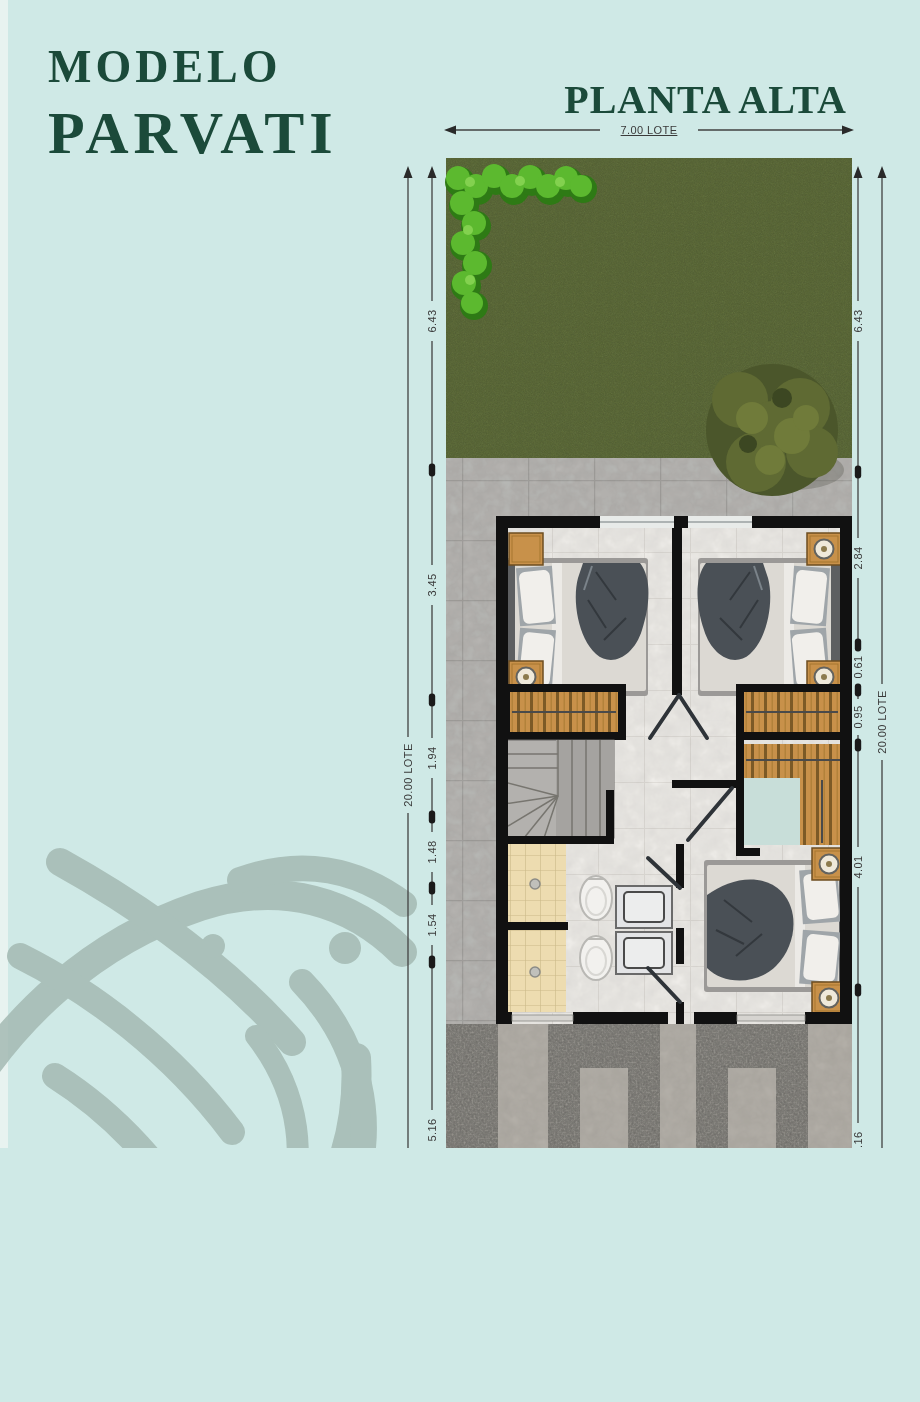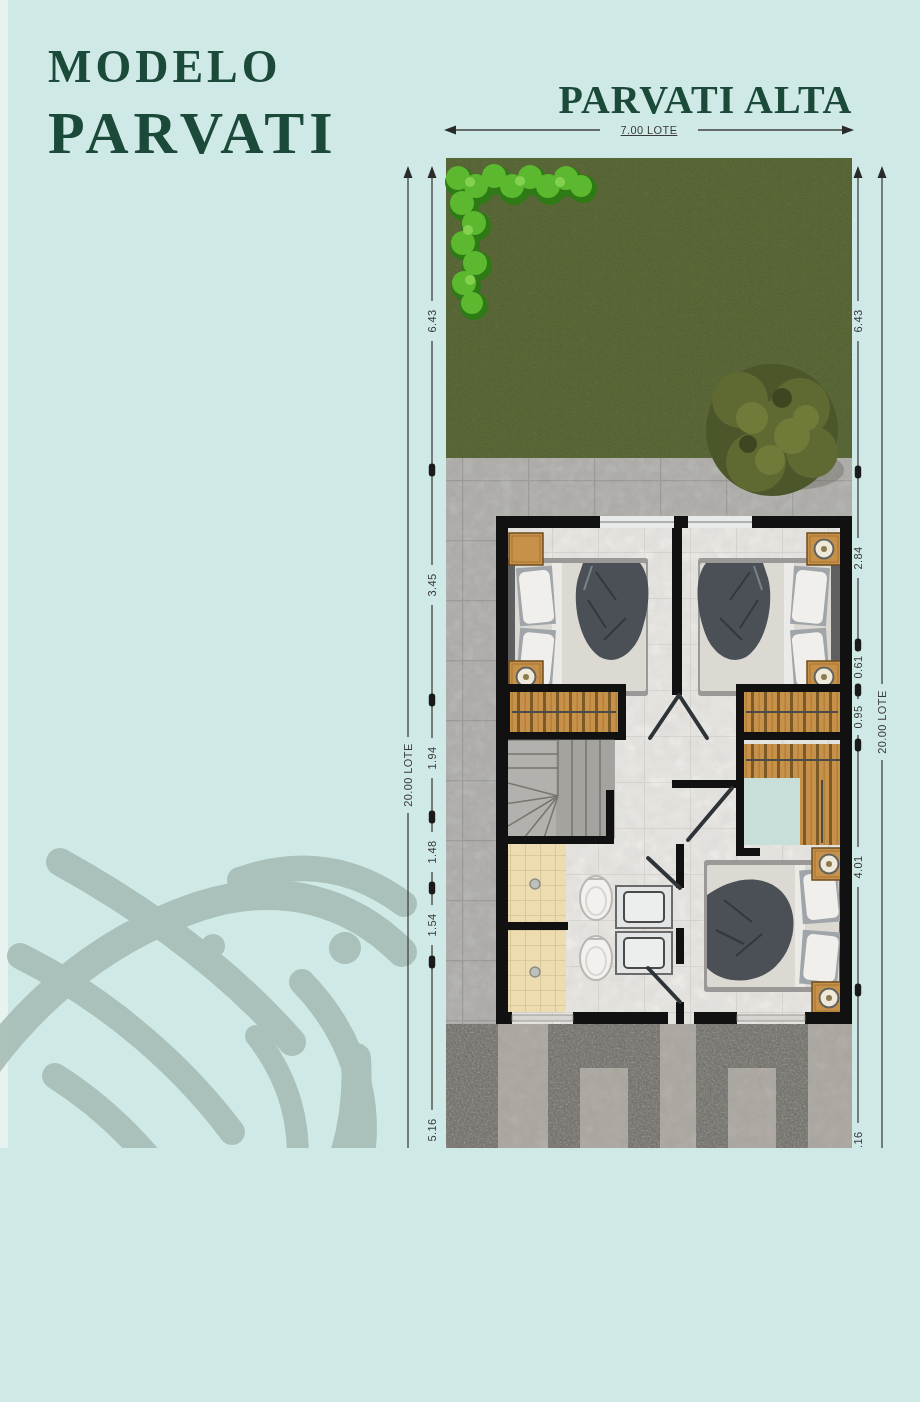--- a/index.html
+++ b/index.html
@@ -372,21 +372,21 @@
     <rect x="854.8" y="683.5" width="6.4" height="13" rx="3"></rect>
     <rect x="854.8" y="738.5" width="6.4" height="13" rx="3"></rect>
     <rect x="854.8" y="983.5" width="6.4" height="13" rx="3"></rect>
   </g>
 </svg>
 
 <div class="title-block">
   <div class="model-label">MODELO</div>
   <div class="model-name">PARVATI</div>
 </div>
-<div class="floor-title">PARVATI ALTA</div>
+<div class="floor-title">PLANTA ALTA</div>
 
 <div class="dim" style="left:649px;top:130px;text-decoration:underline;">7.00 LOTE</div>
 <div class="dim rot" style="left:408px;top:775px;">20.00 LOTE</div>
 <div class="dim rot" style="left:882px;top:722px;">20.00 LOTE</div>
 
 <div class="dim rot" style="left:432px;top:321px;">6.43</div>
 <div class="dim rot" style="left:432px;top:585px;">3.45</div>
 <div class="dim rot" style="left:432px;top:758px;">1.94</div>
 <div class="dim rot" style="left:432px;top:852px;">1.48</div>
 <div class="dim rot" style="left:432px;top:925px;">1.54</div>

